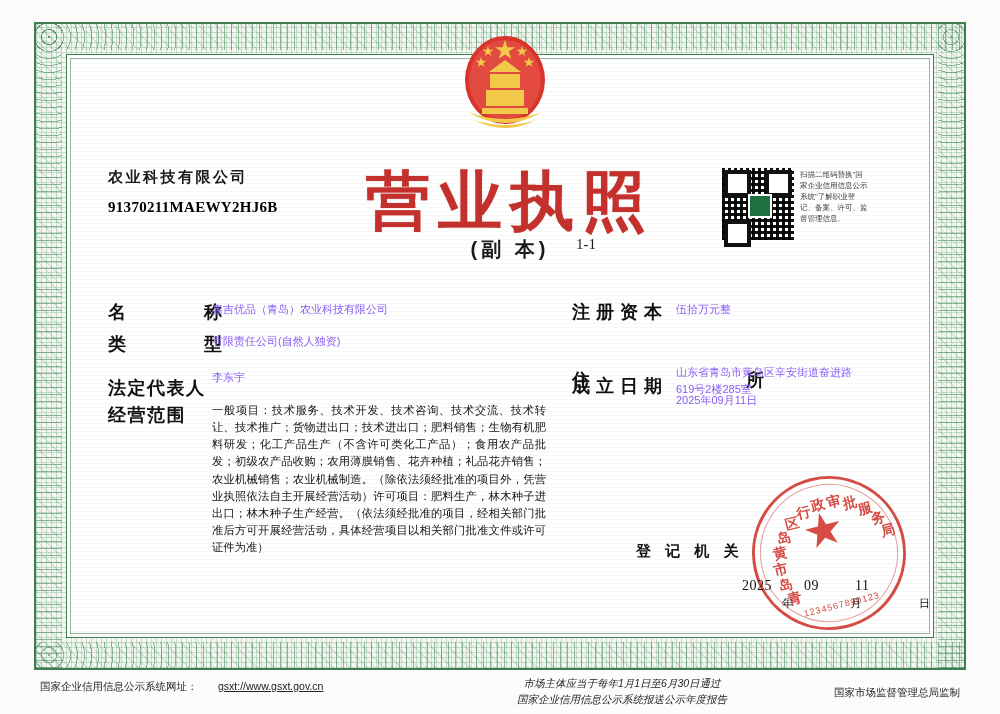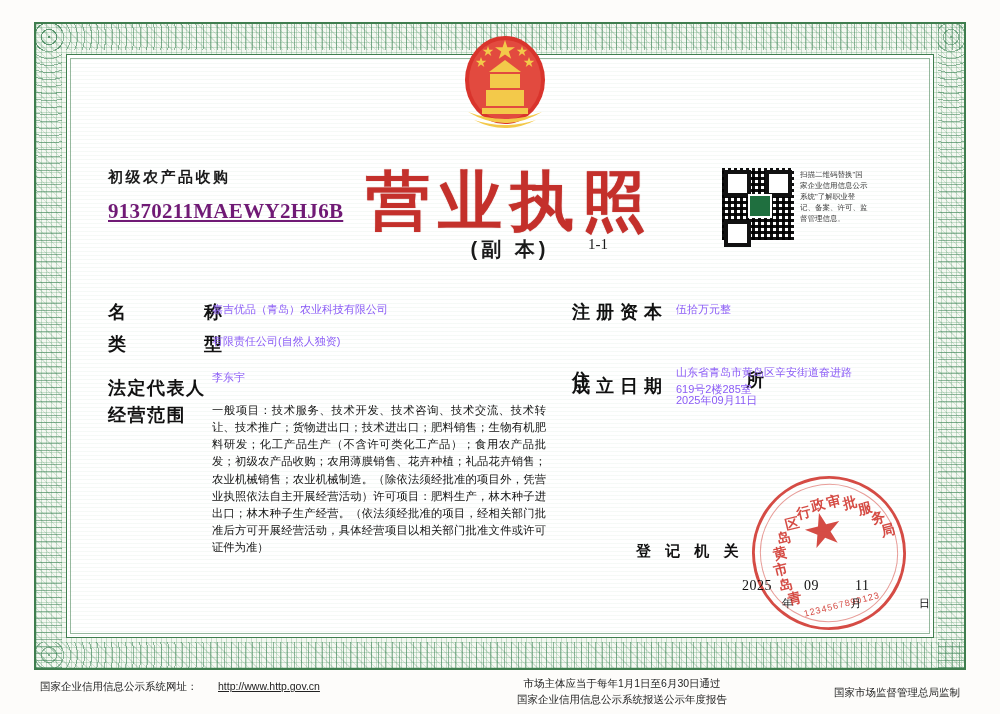--- a/index.html
+++ b/index.html
@@ -101,26 +101,25 @@
     top: 168px;
     font-size: 15px;
     letter-spacing: 2.5px;
     color: #1a1a1a;
     font-weight: 700;
   }
   .credit-code {
     position: absolute;
     left: 108px;
     top: 199px;
-    font-size: 21px;
+    font-size: 15px;
     letter-spacing: 0.3px;
-    color: #701a75;
+    color: #000000;
     font-family: "Liberation Serif", serif;
     font-weight: 700;
-    text-decoration: underline;
   }
   .big-title {
     position: absolute;
     left: 360px;
     top: 158px;
     width: 300px;
     text-align: center;
     font-family: "Liberation Serif", serif;
     font-size: 64px;
     font-weight: 700;
@@ -139,21 +138,20 @@
     letter-spacing: 4px;
     color: #1a1a1a;
   }
   .copy-no {
     position: absolute;
     left: 576px;
     top: 236px;
     font-size: 15px;
     color: #1a1a1a;
     font-family: "Liberation Serif", serif;
-    margin-left: 12px;
   }
 
   
   .qr-box {
     position: absolute;
     left: 722px;
     top: 168px;
     width: 72px;
     height: 72px;
     background:
@@ -327,21 +325,21 @@
     position: absolute;
     left: 40px;
     top: 676px;
     width: 920px;
     height: 32px;
     font-size: 10.5px;
     color: #222;
   }
   .f-left   { position: absolute; left: 0;   top: 4px; }
   .f-url    { position: absolute; left: 178px; top: 4px; text-decoration: underline; }
-  .f-mid    { position: absolute; left: 452px; top: 0px; width: 260px; text-align: center; line-height: 1.5; }
+  .f-mid    { position: absolute; left: 452px; top: 0px; width: 260px; text-align: center; line-height: 1.5; font-style: italic; }
   .f-right  { position: absolute; right: 0;  top: 10px; }
 </style>
 </head>
 <body>
 
 <div class="page">
 
   <div class="outer-frame"></div>
   <div class="band-top"></div>
   <div class="band-bottom"></div>
@@ -363,21 +361,21 @@
         <polygon points="60,12 61.3,15.8 65.3,15.8 62.1,18.2 63.3,22 60,19.6 56.7,22 57.9,18.2 54.7,15.8 58.7,15.8"></polygon>
         <polygon points="67,23 68.3,26.8 72.3,26.8 69.1,29.2 70.3,33 67,30.6 63.7,33 64.9,29.2 61.7,26.8 65.7,26.8"></polygon>
         <polygon points="26,12 27.3,15.8 31.3,15.8 28.1,18.2 29.3,22 26,19.6 22.7,22 23.9,18.2 20.7,15.8 24.7,15.8"></polygon>
         <polygon points="19,23 20.3,26.8 24.3,26.8 21.1,29.2 22.3,33 19,30.6 15.7,33 16.9,29.2 13.7,26.8 17.7,26.8"></polygon>
       </g>
       <path d="M6 78 q37 22 74 0 q-37 14 -74 0 z" fill="#f3c94a"></path>
       <path d="M12 86 q31 16 62 0 q-31 10 -62 0 z" fill="#f3c94a"></path>
     </svg>
   </div>
 
-  <div class="credit-label">初级农产品收购</div>
+  <div class="credit-label">农业科技有限公司</div>
   <div class="credit-code">91370211MAEWY2HJ6B</div>
   <div class="big-title">营业执照</div>
   <div class="sub-title">(副 本)</div>
   <div class="copy-no">1-1</div>
 
   <div class="qr-box"></div>
   <div class="qr-finder-bl"></div>
   <div class="qr-center"></div>
   <div class="qr-note">扫描二维码替换"国家企业信用信息公示系统"了解职业登记、备案、许可、监督管理信息。</div>
 
@@ -434,21 +432,21 @@
     <span>11</span>
   </div>
   <div class="date-units">
     <span>年</span>
     <span>月</span>
     <span>日</span>
   </div>
 
   <div class="footer">
     <span class="f-left">国家企业信用信息公示系统网址：</span>
-    <span class="f-url">http://www.http.gov.cn</span>
+    <span class="f-url">gsxt://www.gsxt.gov.cn</span>
     <span class="f-mid">
       <span>市场主体应当于每年1月1日至6月30日通过</span><br>
       <span>国家企业信用信息公示系统报送公示年度报告</span>
     </span>
     <span class="f-right">国家市场监督管理总局监制</span>
   </div>
 
 </div>
 
 </body></html>

